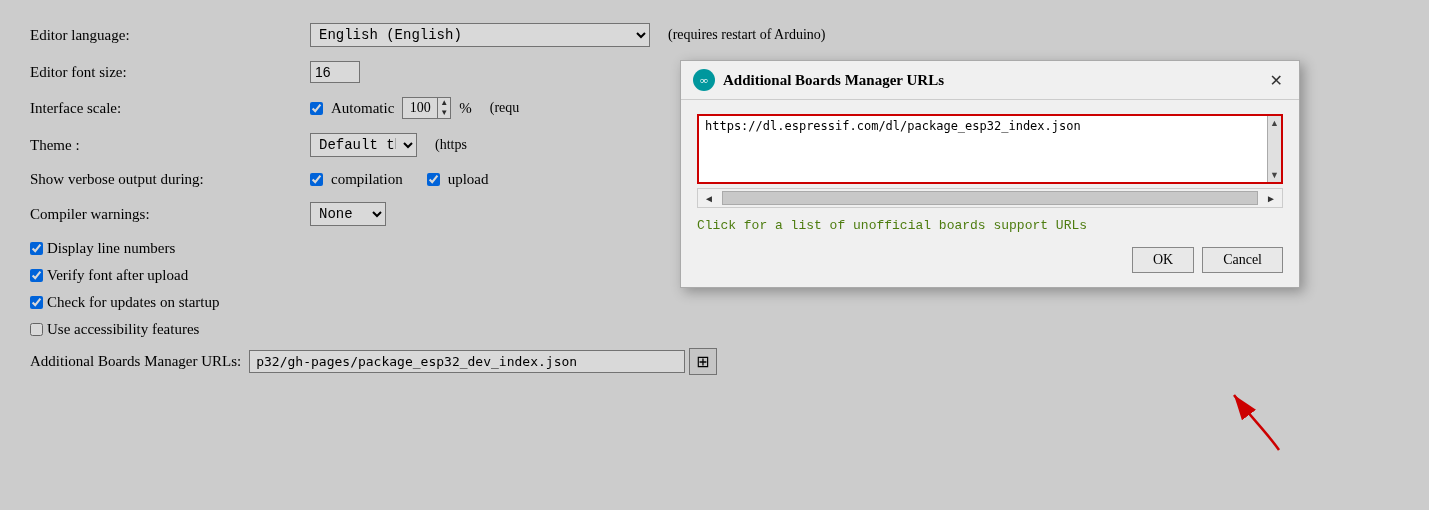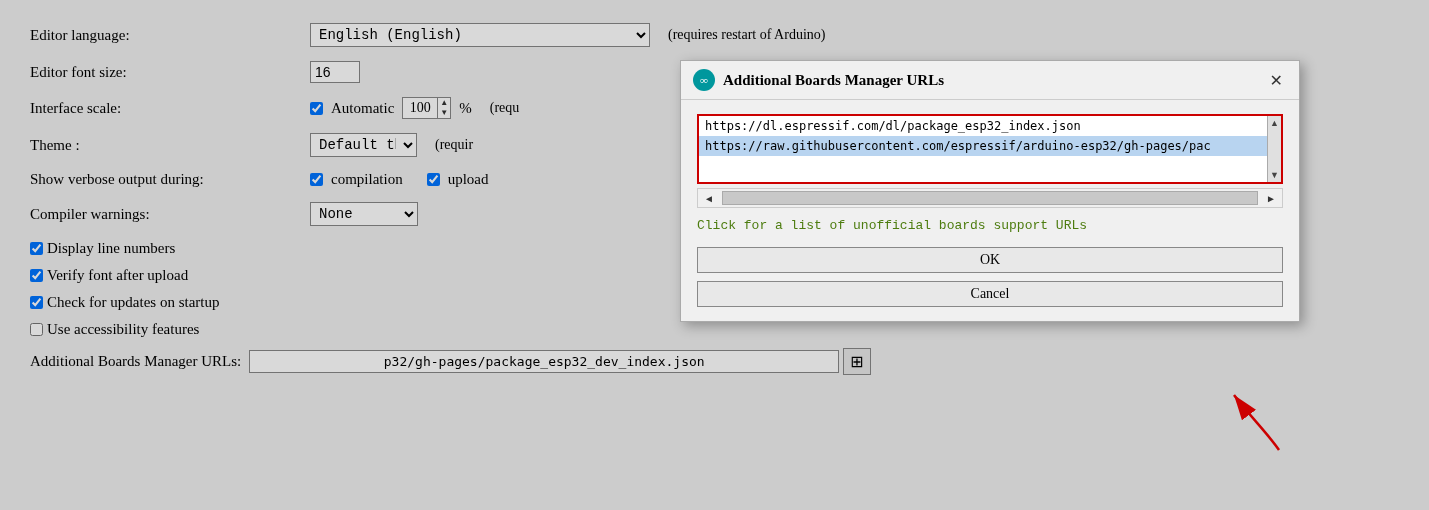--- a/index.html
+++ b/index.html
@@ -49,21 +49,21 @@
 
     select.lang-select {
       width: 340px;
     }
 
     select.theme-select {
       width: 107px;
     }
 
     select.warnings-select {
-      width: 108px;
+      width: 76px;
     }
 
     input[type="text"].font-size-input {
       width: 50px;
       border: 1px solid #888;
       padding: 2px 4px;
       font-size: 14px;
     }
 
     .spinner-box {
@@ -115,23 +115,22 @@
       display: flex;
       align-items: center;
       margin-top: 6px;
     }
 
     .urls-field {
       border: 1px solid #888;
       background: #fff;
       padding: 3px 6px;
       font-size: 13px;
-      width: 590px;
+      width: 436px;
       font-family: monospace;
-      text-align: center;
     }
 
     .urls-browse-btn {
       border: 1px solid #888;
       background: #e8e8e8;
       padding: 3px 6px;
       margin-left: 4px;
       cursor: pointer;
       font-size: 16px;
     }
@@ -282,23 +281,23 @@
     .unofficial-link {
       font-size: 13px;
       color: #4d7c0f;
       margin-top: 10px;
       margin-bottom: 14px;
       font-family: "Courier New", monospace;
     }
 
     .dialog-buttons {
       display: flex;
+      justify-content: flex-end;
       gap: 8px;
       margin-top: 4px;
-      flex-direction: column;
     }
 
     .dialog-btn {
       padding: 4px 20px;
       font-size: 14px;
       border: 1px solid #888;
       background: #e8e8e8;
       cursor: pointer;
       font-family: inherit;
     }
@@ -348,21 +347,21 @@
       <span class="pref-note">(requ</span>
     </div>
   </div>
 
   <div class="pref-row">
     <span class="pref-label">Theme :</span>
     <div class="pref-control">
       <select class="theme-select">
         <option>Default theme</option>
       </select>
-      <span class="pref-note">(requir</span>
+      <span class="pref-note">(https</span>
     </div>
   </div>
 
   <div class="pref-row">
     <span class="pref-label">Show verbose output during:</span>
     <div class="pref-control">
       <input type="checkbox" checked="" style="">
       <span>compilation</span>
       <input type="checkbox" checked="" style="margin-left: 16px;">
       <span>upload</span>
@@ -420,21 +419,20 @@
       </div>
       <button class="dialog-close-btn">
         <span>✕</span>
       </button>
     </div>
 
     <div class="dialog-body">
 
       <div class="url-textarea-container selected-border">
         <div class="url-line">https://dl.espressif.com/dl/package_esp32_index.json</div>
-        <div class="url-line highlighted">https://raw.githubusercontent.com/espressif/arduino-esp32/gh-pages/pac</div>
         <div class="textarea-scrollbar">
           <span class="scrollbar-arrow">▲</span>
           <span class="scrollbar-arrow">▼</span>
         </div>
       </div>
 
       <div class="horizontal-scroll-area">
         <span class="hscroll-arrow">◄</span>
         <div class="hscroll-track"></div>
         <span class="hscroll-arrow">►</span>

